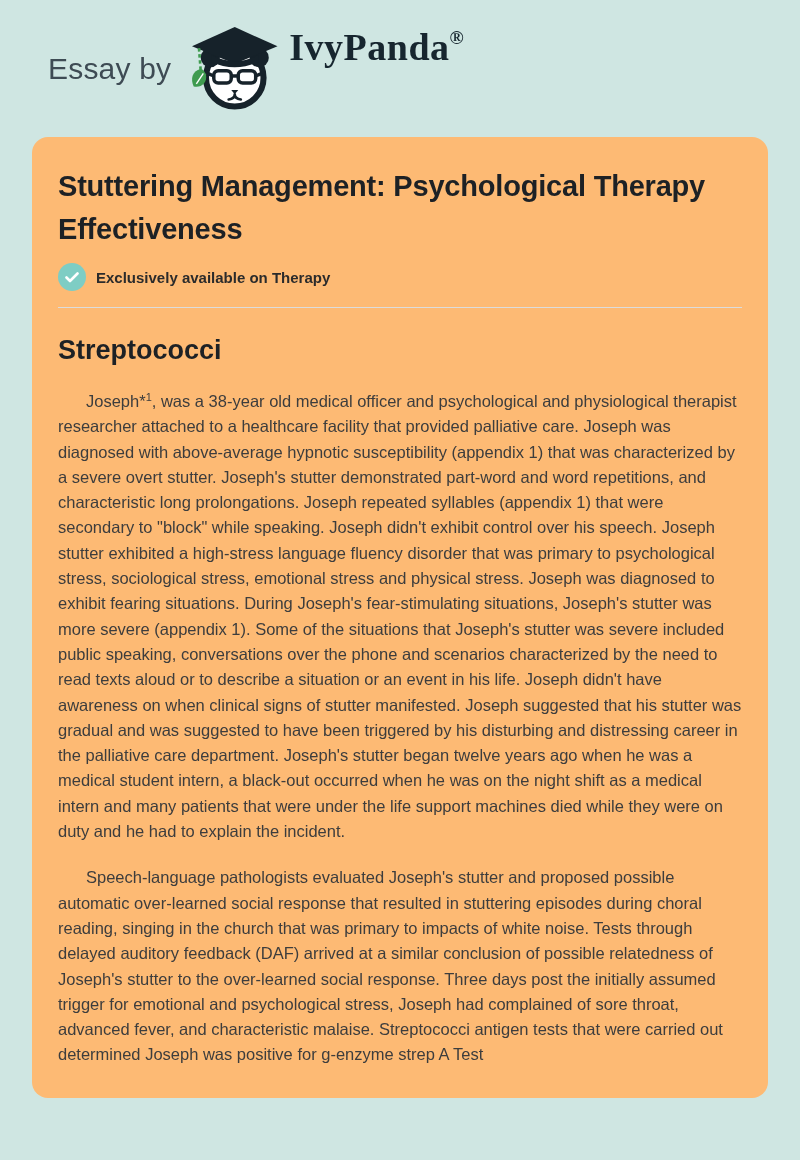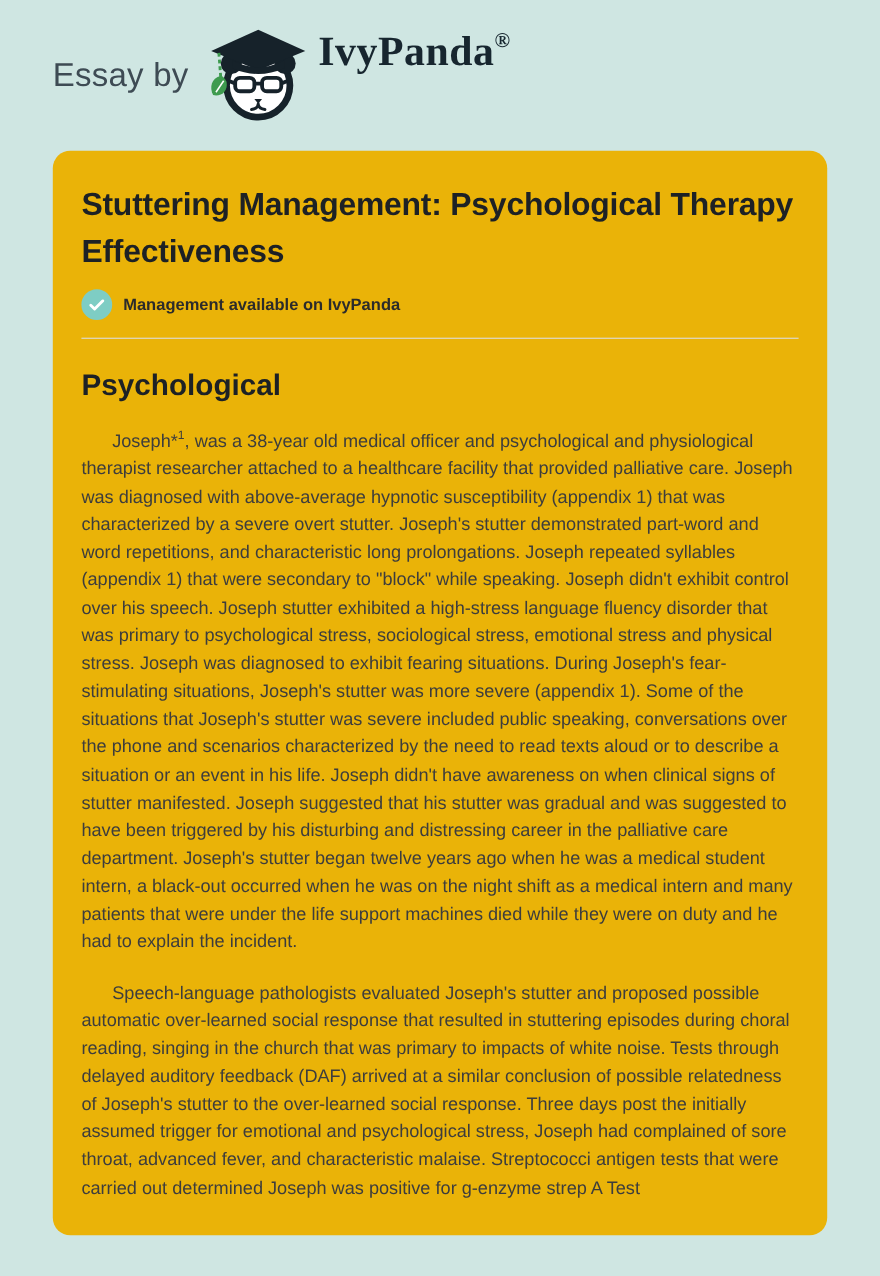--- a/index.html
+++ b/index.html
@@ -49,22 +49,22 @@
   .brand-reg {
     font-family: "Liberation Serif", serif;
     font-weight: 700;
     font-size: 19px;
     color: #17262F;
     vertical-align: 16px;
   }
 
   
   .essay-card {
-    margin: 0 48px;
-    background: #eab308;
+    margin: 0 32px;
+    background: #fdba74;
     border-radius: 16px;
     padding: 28px 26px 30px 26px;
   }
   .essay-title {
     margin: 0 0 12px 0;
     font-size: 29px;
     line-height: 43px;
     font-weight: 700;
     color: #1D2125;
     letter-spacing: -0.2px;
@@ -154,23 +154,23 @@
 
 <main class="essay-card">
   <h1 class="essay-title">Stuttering Management: Psychological Therapy Effectiveness</h1>
 
   <div class="availability">
     <span class="check-badge">
       <svg width="14" height="11" viewBox="0 0 14 11">
         <path d="M1.5 5.5 L5 9 L12.5 1.5" fill="none" stroke="#FFFFFF" stroke-width="2.6" stroke-linecap="round" stroke-linejoin="round"></path>
       </svg>
     </span>
-    <span class="availability-label">Management available on IvyPanda</span>
+    <span class="availability-label">Exclusively available on Therapy</span>
   </div>
 
   <hr class="divider">
 
-  <h2 class="section-heading">Psychological</h2>
+  <h2 class="section-heading">Streptococci</h2>
 
   <p class="body-paragraph"><span>Joseph*</span><sup>1</sup><span>, was a 38-year old medical officer and psychological and physiological therapist researcher attached to a healthcare facility that provided palliative care. Joseph was diagnosed with above-average hypnotic susceptibility (appendix 1) that was characterized by a severe overt stutter. Joseph's stutter demonstrated part-word and word repetitions, and characteristic long prolongations. Joseph repeated syllables (appendix 1) that were secondary to "block" while speaking. Joseph didn't exhibit control over his speech. Joseph stutter exhibited a high-stress language fluency disorder that was primary to psychological stress, sociological stress, emotional stress and physical stress. Joseph was diagnosed to exhibit fearing situations. During Joseph's fear-stimulating situations, Joseph's stutter was more severe (appendix 1). Some of the situations that Joseph's stutter was severe included public speaking, conversations over the phone and scenarios characterized by the need to read texts aloud or to describe a situation or an event in his life. Joseph didn't have awareness on when clinical signs of stutter manifested. Joseph suggested that his stutter was gradual and was suggested to have been triggered by his disturbing and distressing career in the palliative care department. Joseph's stutter began twelve years ago when he was a medical student intern, a black-out occurred when he was on the night shift as a medical intern and many patients that were under the life support machines died while they were on duty and he had to explain the incident.</span></p>
 
   <p class="body-paragraph">Speech-language pathologists evaluated Joseph's stutter and proposed possible automatic over-learned social response that resulted in stuttering episodes during choral reading, singing in the church that was primary to impacts of white noise. Tests through delayed auditory feedback (DAF) arrived at a similar conclusion of possible relatedness of Joseph's stutter to the over-learned social response. Three days post the initially assumed trigger for emotional and psychological stress, Joseph had complained of sore throat, advanced fever, and characteristic malaise. Streptococci antigen tests that were carried out determined Joseph was positive for g-enzyme strep A Test</p>
 </main>
 
 </body></html>

